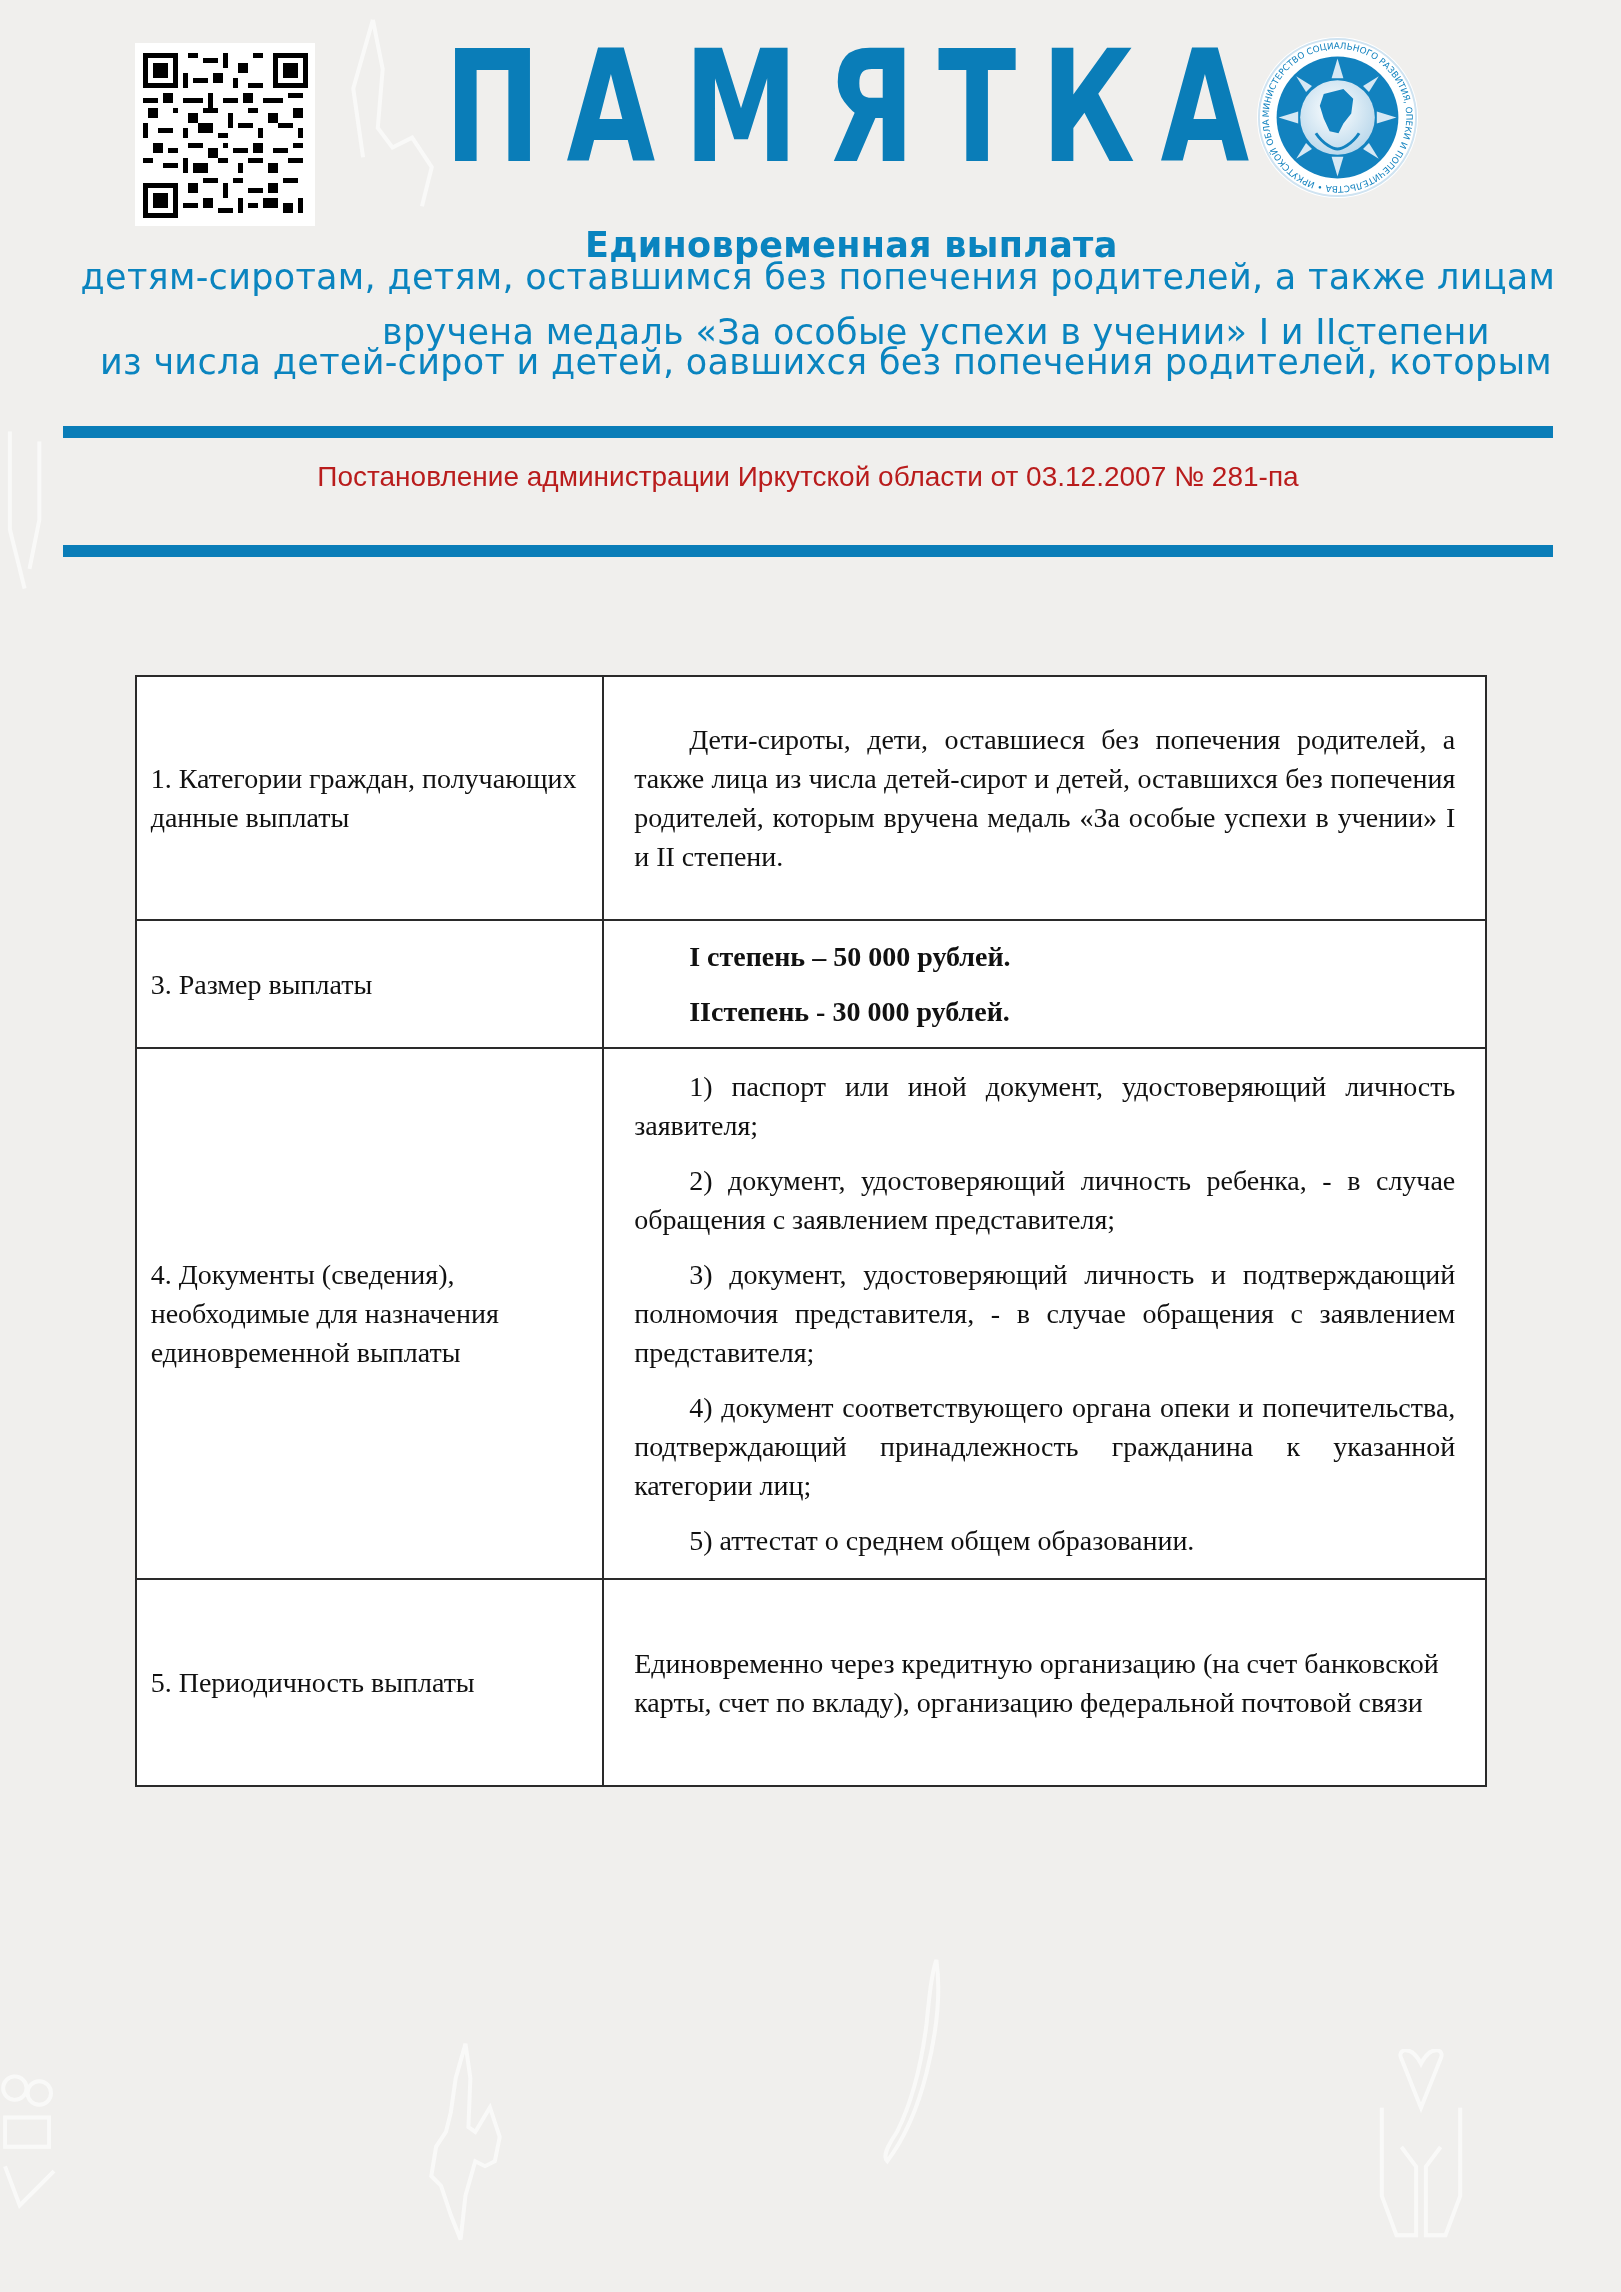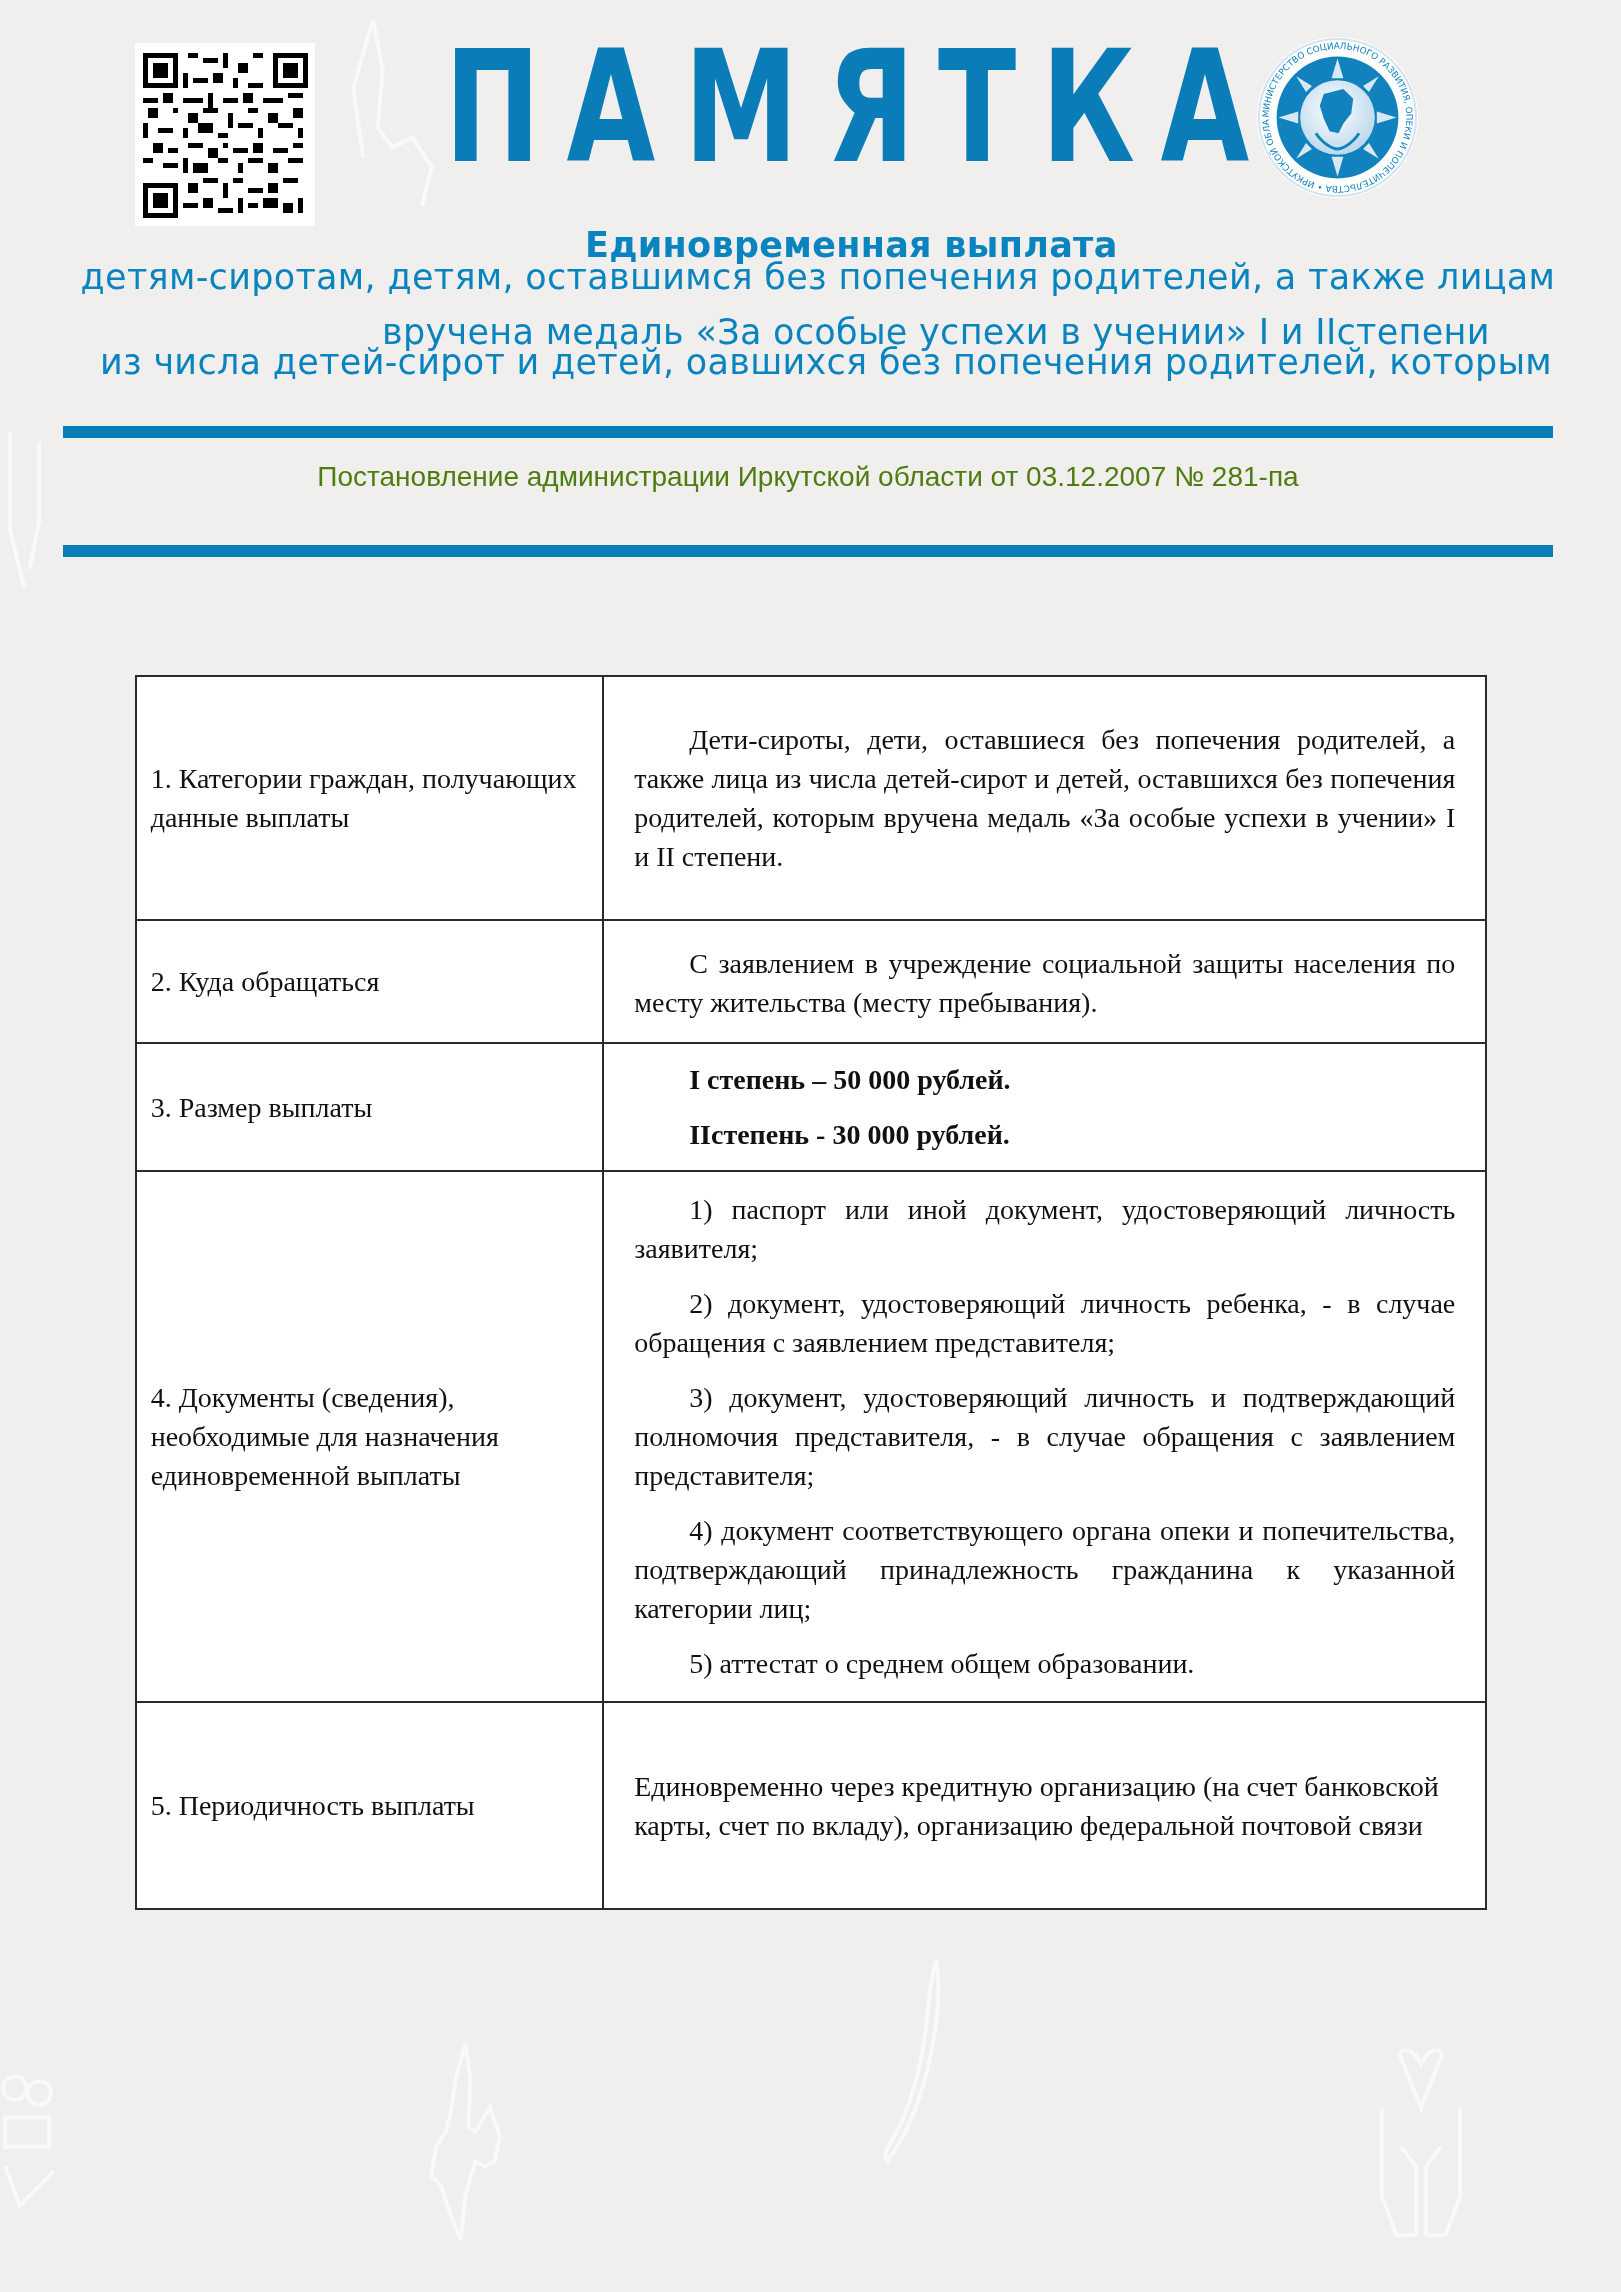--- a/index.html
+++ b/index.html
@@ -81,21 +81,21 @@
     .bar.bottom { top: 545px; }
     .decree {
       position: absolute;
       left: 63px;
       top: 459px;
       width: 1490px;
       text-align: center;
       font-family: "Liberation Sans", sans-serif;
       font-size: 28px;
       line-height: 35px;
-      color: #4d7c0f;
+      color: #b91c1c;
     }
     .decree div { white-space: nowrap; }
     .info-table {
       position: absolute;
       left: 135px;
       top: 675px;
       width: 1352px;
       border-collapse: collapse;
       background: #ffffff;
       table-layout: fixed;
@@ -294,26 +294,20 @@
 <div class="bar bottom"></div>
 
 <table class="info-table">
   <tbody>
     <tr class="r1">
       <td class="label">1. Категории граждан, получающих данные выплаты</td>
       <td class="value">
         <p>Дети-сироты, дети, оставшиеся без попечения родителей, а также лица из числа детей-сирот и детей, оставшихся без попечения родителей, которым вручена медаль «За особые успехи в учении» I и II степени.</p>
       </td>
     </tr>
-    <tr class="r2">
-      <td class="label">2. Куда обращаться</td>
-      <td class="value">
-        <p>С заявлением в учреждение социальной защиты населения по месту жительства (месту пребывания).</p>
-      </td>
-    </tr>
     <tr class="r3">
       <td class="label">3. Размер выплаты</td>
       <td class="value">
         <p>I степень – 50 000 рублей.</p>
         <p>IIстепень - 30 000 рублей.</p>
       </td>
     </tr>
     <tr class="r4">
       <td class="label">4. Документы (сведения), необходимые для назначения единовременной выплаты</td>
       <td class="value">

